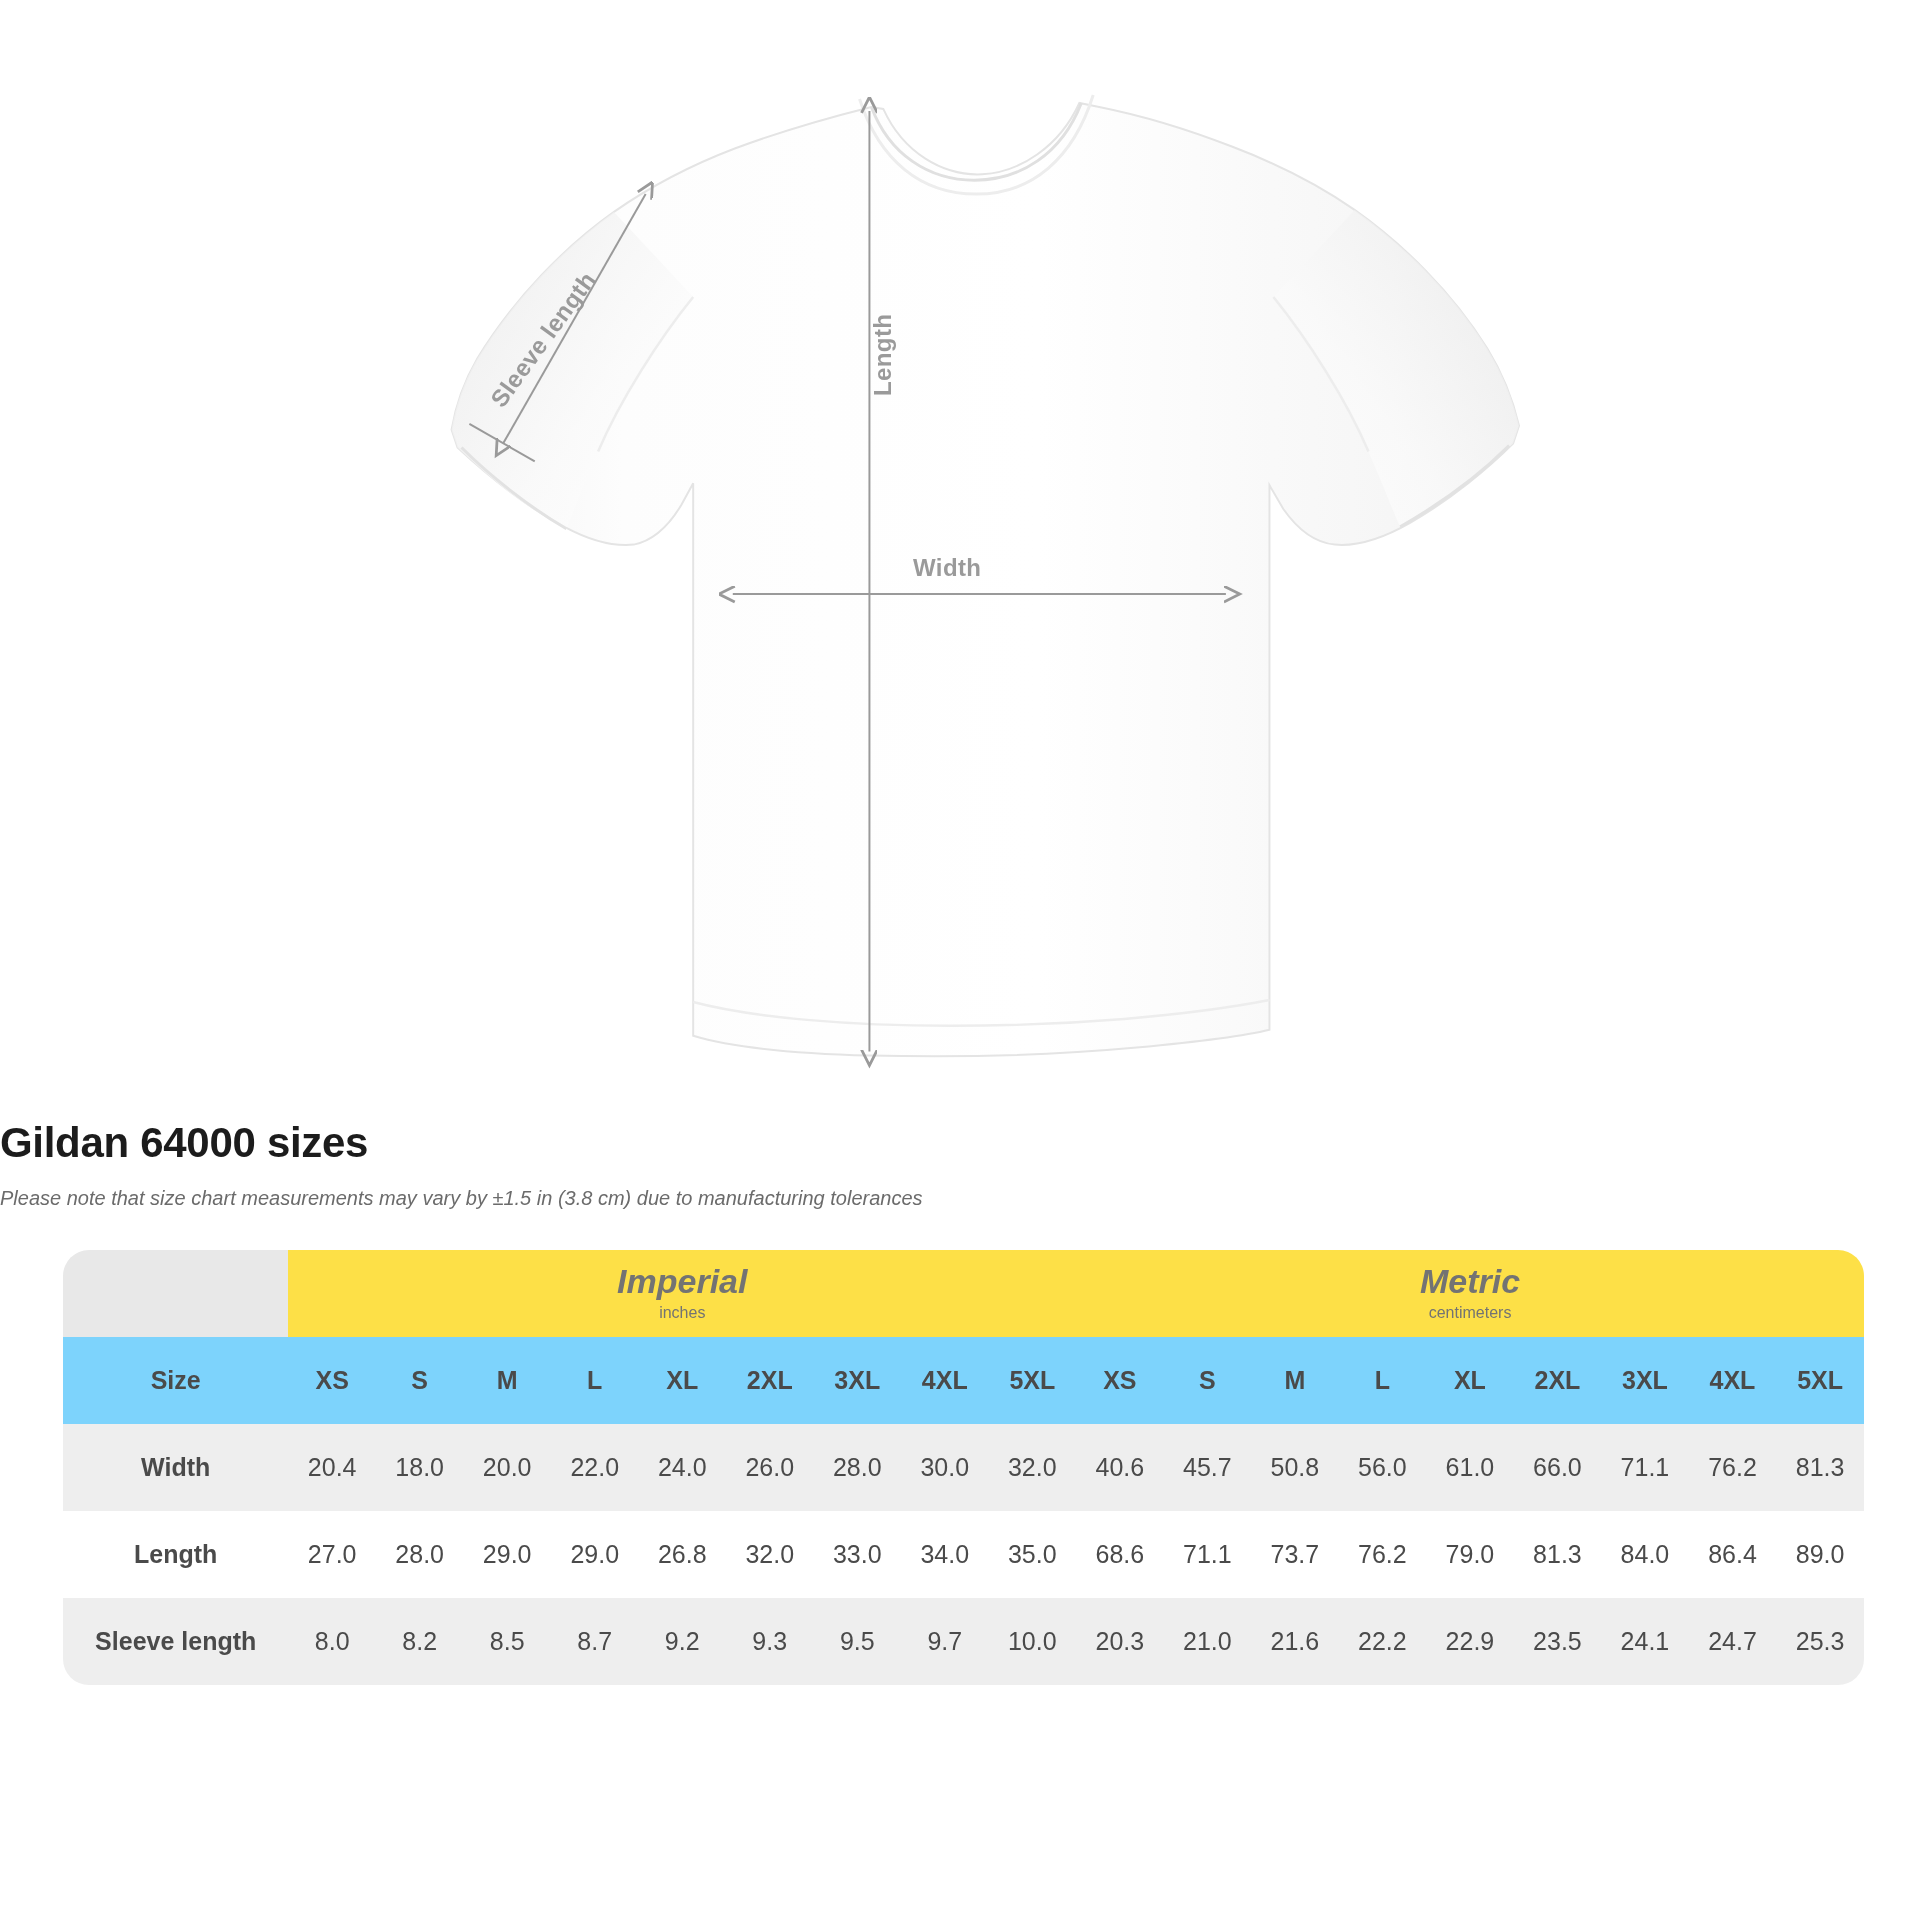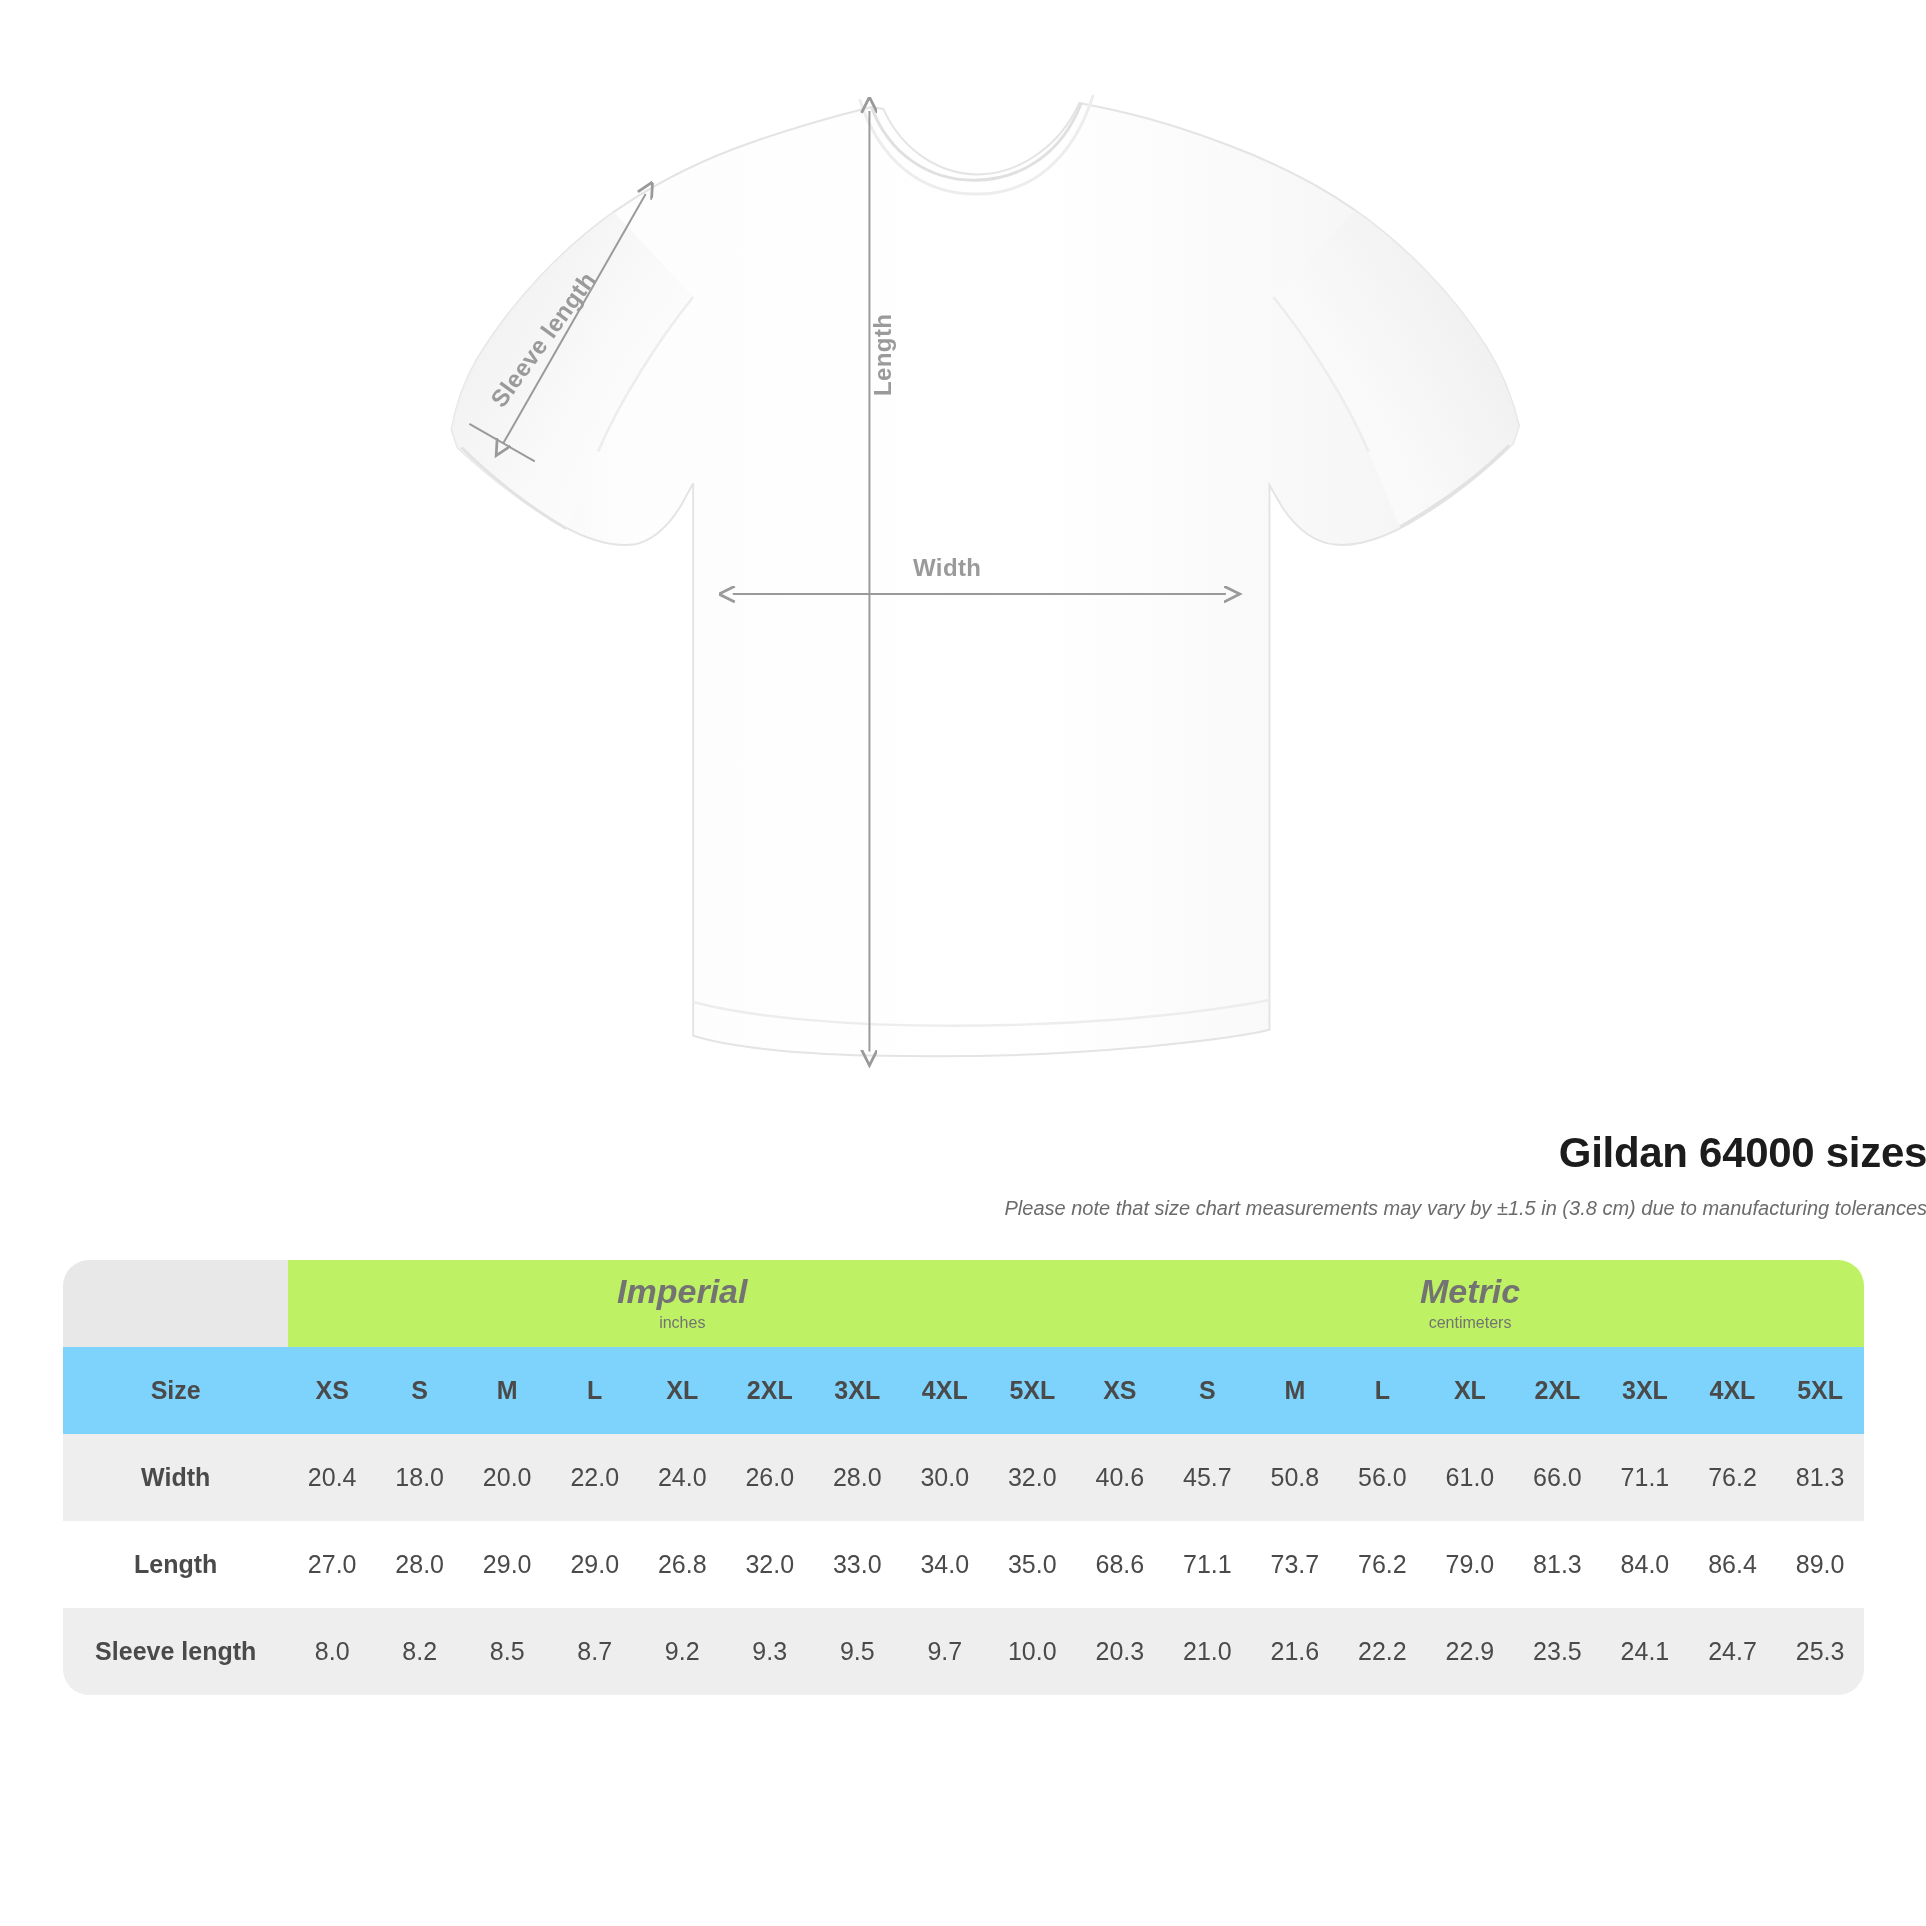--- a/index.html
+++ b/index.html
@@ -53,22 +53,22 @@
   }
   .label-sleeve {
     left: 485px;
     top: 396px;
     transform: rotate(-54deg);
     transform-origin: left top;
   }
 
   
   .title-block {
-    text-align: right;
-    margin-top: 20px;
+    text-align: left;
+    margin-top: 10px;
   }
   .chart-title {
     font-size: 42px;
     font-weight: bold;
     color: #1c1c1c;
     letter-spacing: -0.3px;
   }
   .chart-note {
     margin-top: 20px;
     font-size: 20px;
@@ -91,21 +91,21 @@
   table.size-table td,
   table.size-table th {
     text-align: center;
     vertical-align: middle;
     font-size: 25px;
     color: #4a4a4a;
     padding: 0;
     height: 87px;
   }
   .unit-row td {
-    background: #bef264;
+    background: #fde047;
     height: 149px;
   }
   .unit-name {
     font-size: 34px;
     font-style: italic;
     font-weight: bold;
     color: #737373;
     display: block;
     line-height: 1.15;
   }

